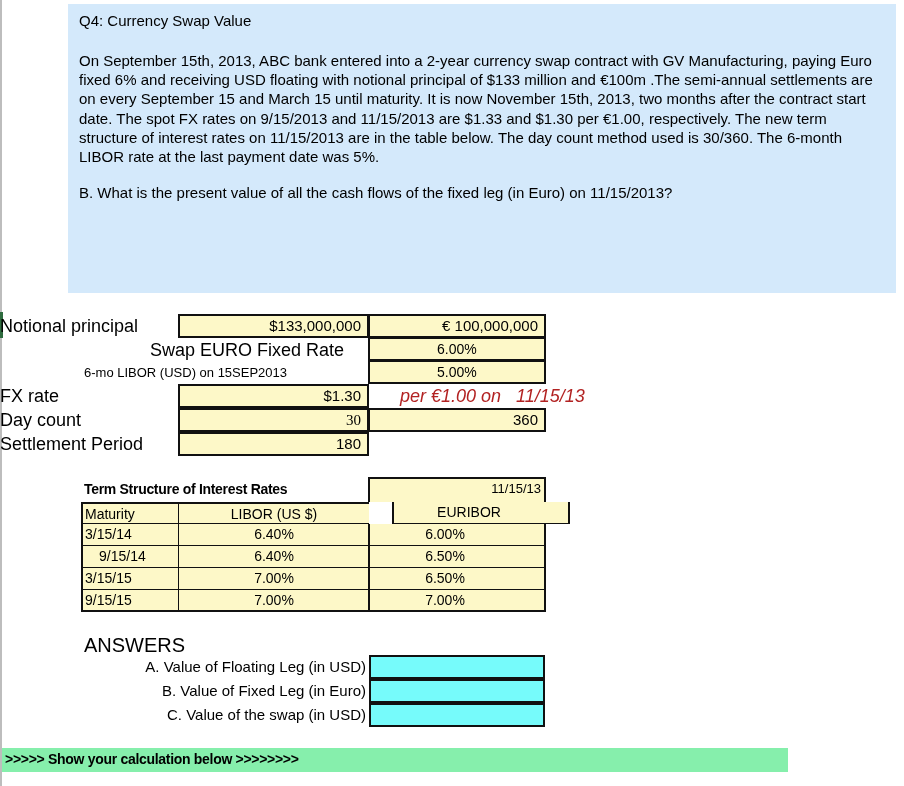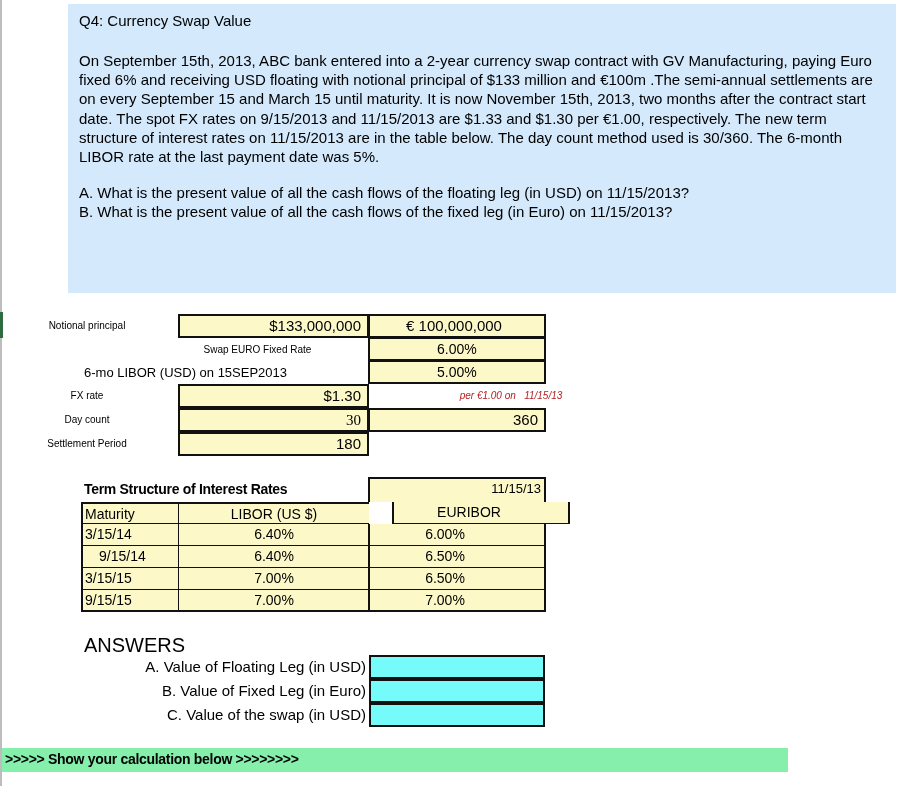--- a/index.html
+++ b/index.html
@@ -12,21 +12,21 @@
   .qbody { position:absolute; left:11px; top:47px; width:810px; font-size:15px; line-height:19.2px; }
   .qbody p { margin:0; }
   .qlist { position:absolute; left:11px; top:179px; font-size:15px; line-height:19px; }
   .qlist div { white-space:nowrap; }
 
   .cell { position:absolute; box-sizing:border-box; font-size:15px; line-height:20px; white-space:nowrap; }
   .y { background:#fdf8c8; }
   .b { border:2px solid #111; }
   .r { text-align:right; padding-right:6px; }
   .c { text-align:center; }
-  .lbl { position:absolute; text-align:center; font-size:10px; line-height:20px; white-space:nowrap; }
+  .lbl { position:absolute; text-align:left; font-size:18px; line-height:20px; white-space:nowrap; }
   .red { color:#b22222; font-style:italic; }
   .sm { font-size:13px; }
 
   .tt { position:absolute; font-size:14px; font-weight:bold; letter-spacing:-0.3px; }
   .tcell { position:absolute; box-sizing:border-box; background:#fdf8c8; font-size:14px; line-height:20px; white-space:nowrap; }
 
   .ans-h { position:absolute; left:84px; top:634px; font-size:20px; font-weight:normal; }
   .ans-l { position:absolute; font-size:15px; text-align:right; width:230px; line-height:22px; }
   .ans-box { position:absolute; left:369px; width:176px; height:24px; background:#76fbfb; box-sizing:border-box; border:2px solid #111; }
 
@@ -38,28 +38,27 @@
 
 <div class="leftbar"></div>
 <div class="leftmark"></div>
 
 <div class="qbox">
   <div class="qtitle">Q4: Currency Swap Value</div>
   <div class="qbody">
     <p>On September 15th, 2013, ABC bank entered into a 2-year currency swap contract with GV Manufacturing, paying Euro  fixed 6% and receiving USD floating with notional principal of $133 million and €100m .The semi-annual settlements are on every September 15 and March 15 until maturity.  It is now November 15th, 2013, two months after the contract start date. The spot FX rates on 9/15/2013 and 11/15/2013 are  $1.33 and $1.30 per €1.00, respectively. The new term structure of interest rates on  11/15/2013 are in the table below. The day count method used is 30/360. The 6-month LIBOR rate at the last payment date was 5%.</p>
   </div>
   <div class="qlist">
-    <div>A. What is the present value of all the cash flows of the floating leg (in USD) on 11/15/2013?</div>
     <div>B. What is the present value of all the cash flows of the fixed leg (in Euro) on 11/15/2013?</div>
   </div>
 </div>
 
 <div class="lbl" style="left:0; width:174px; top:316px;">Notional principal</div>
 <div class="cell y b r" style="left:178px; top:314px; width:191px; height:24px;">$133,000,000</div>
-<div class="cell y b r" style="left:368px; top:314px; width:178px; height:24px;text-align:center;">€ 100,000,000</div>
+<div class="cell y b r" style="left:368px; top:314px; width:178px; height:24px;">€ 100,000,000</div>
 
 <div class="lbl" style="left:150px; width:215px; top:340px;">Swap EURO Fixed Rate</div>
 <div class="cell y b" style="left:368px; top:337px; width:178px; height:24px; padding-left:67px; font-size:14px;">6.00%</div>
 
 <div class="lbl sm" style="left:84px; top:363px; text-align:left;">6-mo LIBOR (USD) on 15SEP2013</div>
 <div class="cell y b" style="left:368px; top:360px; width:178px; height:24px; padding-left:67px; font-size:14px;">5.00%</div>
 
 <div class="lbl" style="left:0; width:174px; top:386px;">FX rate</div>
 <div class="cell y b r" style="left:178px; top:384px; width:191px; height:24px;">$1.30</div>
 <div class="lbl red" style="left:400px; width:222px; top:386px; white-space:pre;">per €1.00 on   11/15/13</div>

